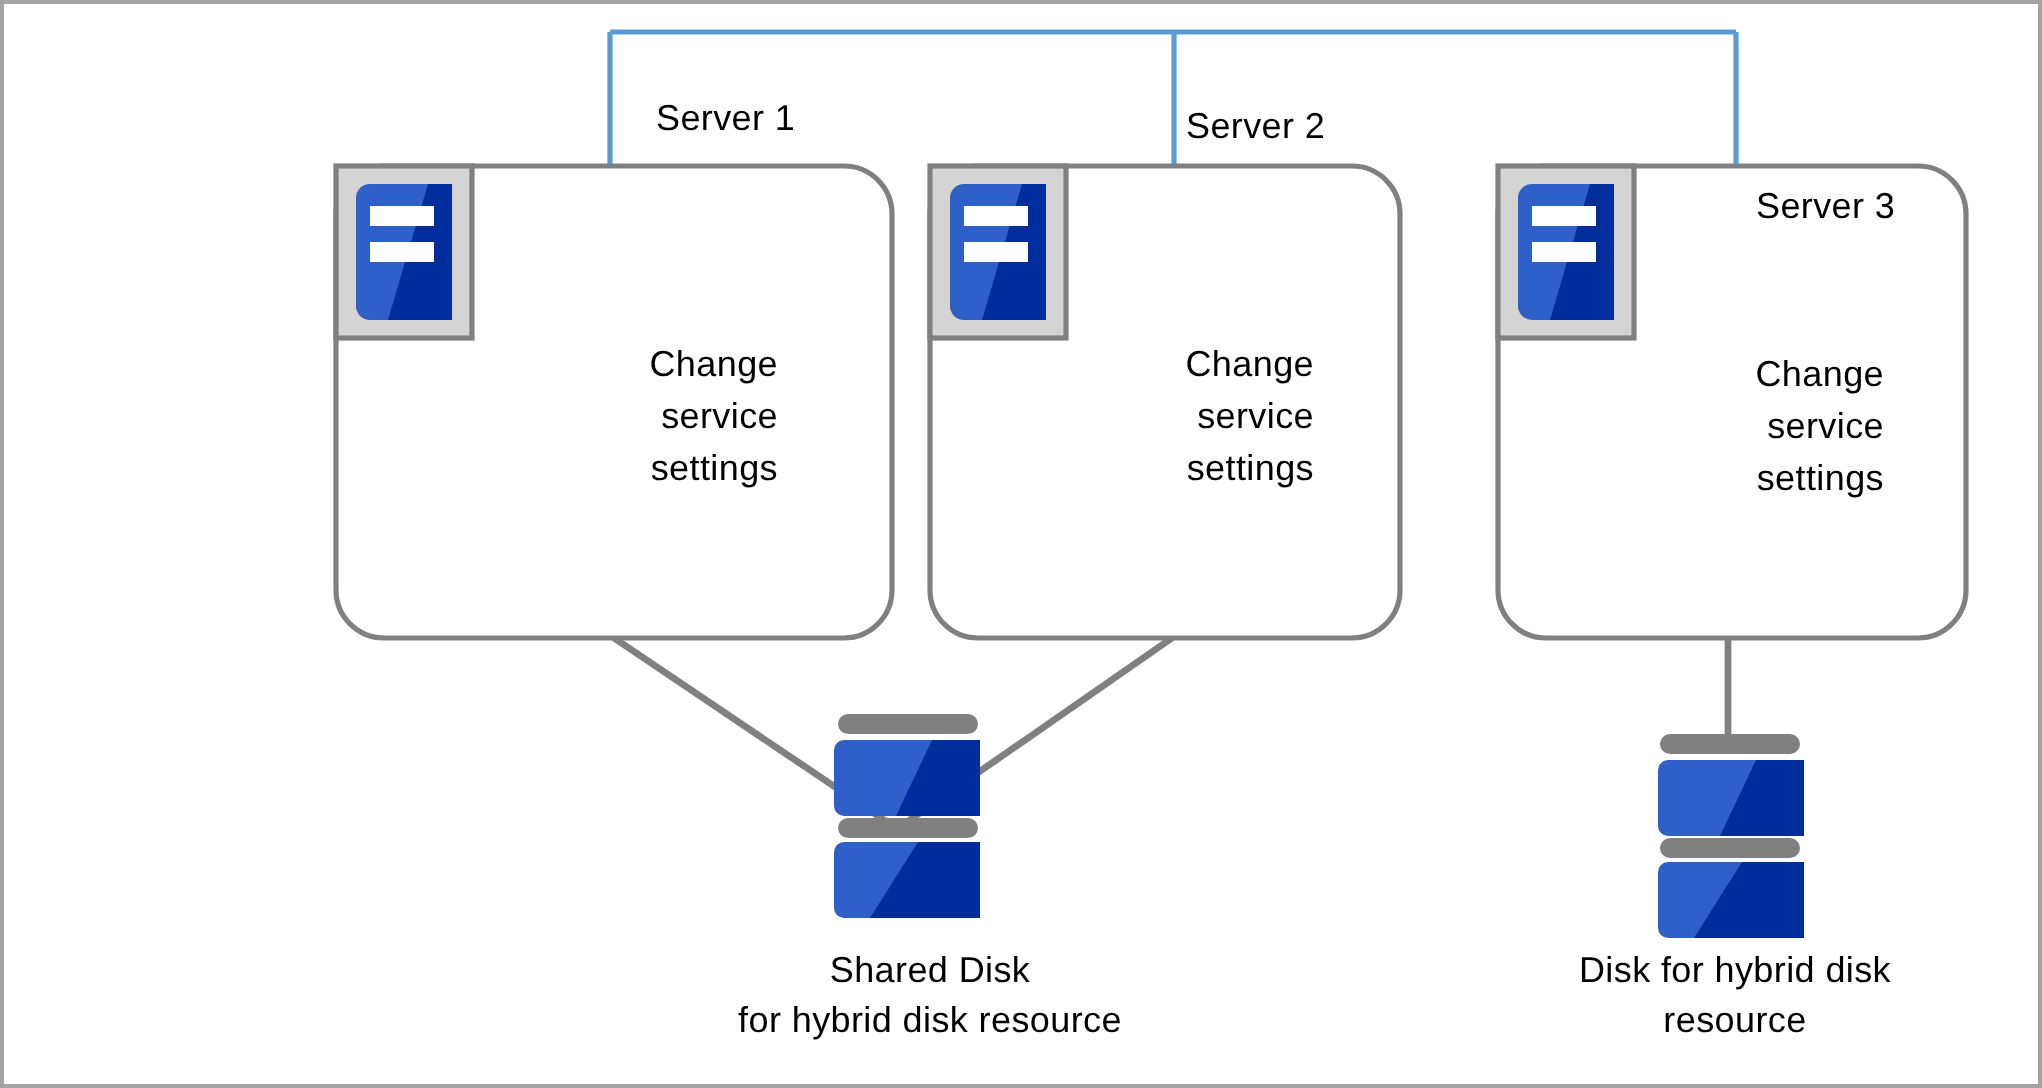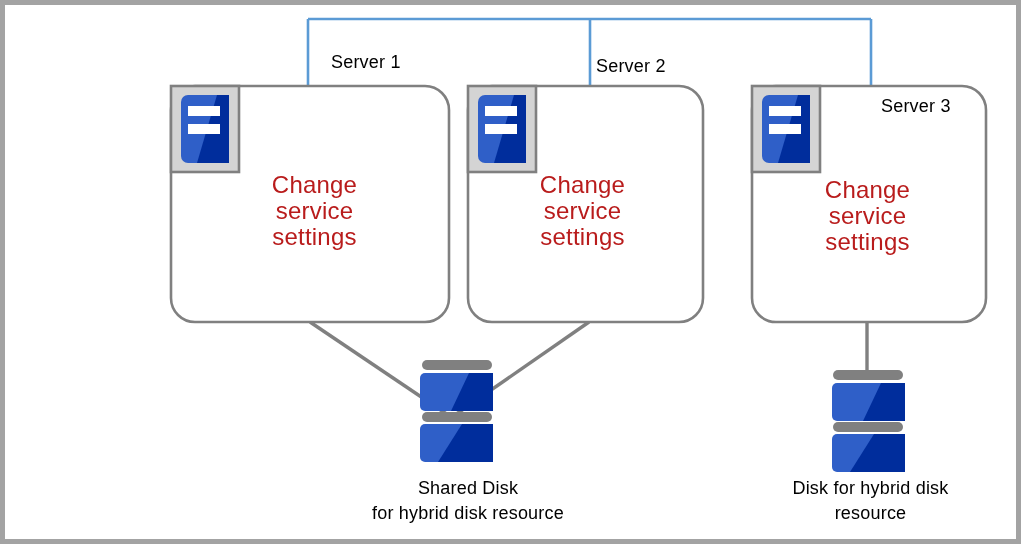--- a/index.html
+++ b/index.html
@@ -9,21 +9,21 @@
   }
   body {
     font-family: "Liberation Sans", sans-serif;
   }
   #canvas {
     position: relative;
     width: 1021px;
     height: 544px;
     background: #ffffff;
     box-sizing: border-box;
-    border: 5px solid #a3a3a3;
+    border: 2px solid #a3a3a3;
     overflow: hidden;
   }
   #diagram-svg {
     position: absolute;
     left: 0;
     top: 0;
     width: 1021px;
     height: 544px;
   }
   .node-label {
@@ -38,24 +38,24 @@
   .server-tag {
     position: absolute;
     font-size: 18px;
     color: #000000;
     line-height: 22px;
     white-space: nowrap;
     letter-spacing: 0.2px;
   }
   .box-text {
     position: absolute;
-    font-size: 24px;
-    color: #b91c1c;
+    font-size: 18px;
+    color: #000000;
     line-height: 26px;
-    text-align: center;
+    text-align: right;
     white-space: pre-line;
     letter-spacing: 0.2px;
   }
   .srv1-tag { left: 326px; top: 46px; }
   .srv2-tag { left: 591px; top: 50px; }
   .srv3-tag { left: 876px; top: 46px; margin-top: 44px; }
 
   .box1-text { left: 232px; top: 167px; width: 155px; }
   .box2-text { left: 500px; top: 167px; width: 155px; }
   .box3-text { left: 785px; top: 172px; width: 155px; }

